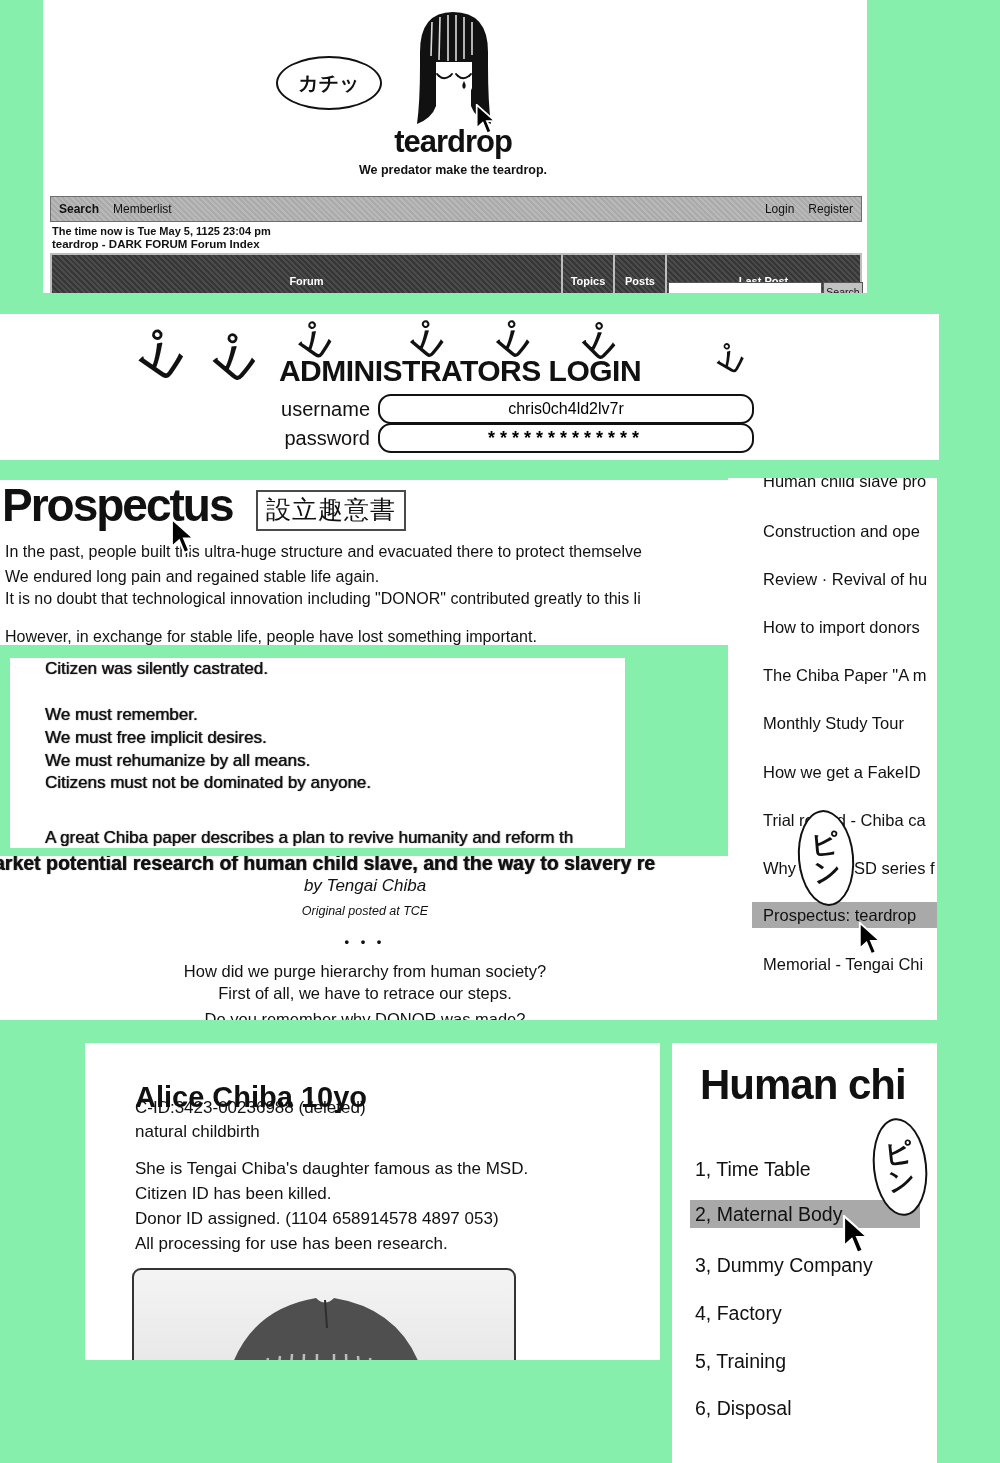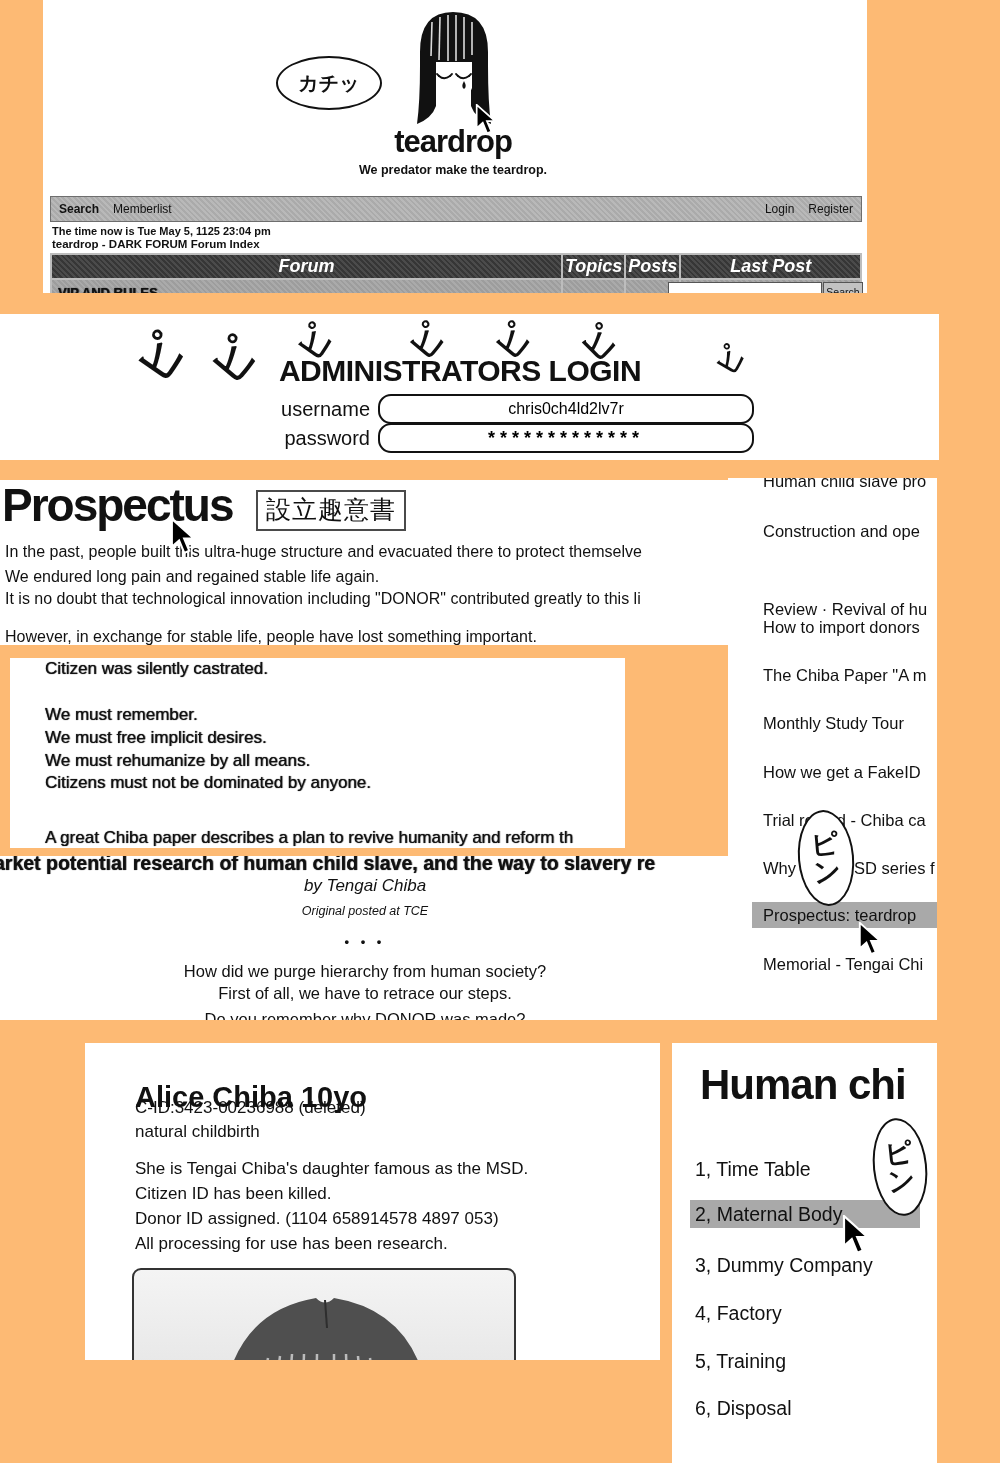--- a/index.html
+++ b/index.html
@@ -1,36 +1,36 @@
 <!DOCTYPE html>
 <html><head>
 <meta charset="utf-8">
 <style>
   html,body{margin:0;padding:0;background:#000;}
-  #stage{position:relative;width:1000px;height:1463px;background:#fdba74;overflow:hidden;
+  #stage{position:relative;width:1000px;height:1463px;background:#86efac;overflow:hidden;
          font-family:"Liberation Sans",sans-serif;color:#111;}
   .panel{position:absolute;background:#fff;overflow:hidden;}
   .abs{position:absolute;}
   .nowrap{white-space:nowrap;}
   .b{font-weight:bold;}
   .i{font-style:italic;}
   .center{text-align:center;}
   .glitch{text-shadow:0 0 1px rgba(0,0,0,.85), 1px 0 0 rgba(0,0,0,.3);}
   .cursor svg{display:block;}
   
   .menubar{background:#b5b5b5;border:1px solid #6e6e6e;display:flex;align-items:center;
            font-size:12px;padding:0 8px;box-sizing:border-box;
            background-image:repeating-linear-gradient(45deg,rgba(0,0,0,.06) 0 2px,rgba(255,255,255,.05) 2px 4px);}
   .menubar .spacer{flex:1;}
   .menubar span{margin-right:14px;}
   .menubar .right{margin-right:0;margin-left:14px;}
   table.forum{border-collapse:collapse;width:812px;border:2px solid #3a3a3a;}
-  table.forum th{background:#3d3d3d;color:#fff;font-size:18px;padding:1px 2px;
+  table.forum th{background:#3d3d3d;color:#fff;font-size:11px;padding:20px 2px;
                  border:2px solid #bdbdbd;
-                 background-image:repeating-linear-gradient(45deg,rgba(255,255,255,.07) 0 2px,rgba(0,0,0,.12) 2px 4px);font-style:italic;}
+                 background-image:repeating-linear-gradient(45deg,rgba(255,255,255,.07) 0 2px,rgba(0,0,0,.12) 2px 4px);}
   table.forum td{background:#a5a5a5;font-size:13px;border:2px solid #bdbdbd;height:22px;
                  background-image:repeating-linear-gradient(45deg,rgba(0,0,0,.05) 0 2px,rgba(255,255,255,.05) 2px 4px);}
   .srch-input{position:absolute;background:#fff;border:1px solid #555;height:16px;width:148px;}
   .srch-btn{position:absolute;background:#c2c2c2;border:1px solid #555;height:18px;width:38px;
             font-size:10.5px;text-align:center;line-height:18px;}
   
   .pi{position:absolute;font-weight:bold;color:#111;}
   .login-row{position:absolute;display:flex;align-items:center;}
   .login-label{font-size:20px;width:95px;text-align:right;margin-right:8px;}
   .login-input{border:2px solid #111;border-radius:13px;background:#fff;height:24px;width:368px;
@@ -175,21 +175,21 @@
     <div class="abs center" style="left:0;top:106px;width:730px;font-size:16.5px;">How did we purge hierarchy from human society?</div>
     <div class="abs center" style="left:0;top:128px;width:730px;font-size:16.5px;">First of all, we have to retrace our steps.</div>
     <div class="abs center" style="left:0;top:154px;width:730px;font-size:16.5px;">Do you remember why DONOR was made?</div>
   </div>
 
   <div class="panel" style="left:728px;top:478px;width:209px;height:542px;">
     <div class="hl" style="left:24px;top:424px;width:185px;height:26px;"></div>
 
     <div class="side-item" style="top:-6px;">Human child slave pro</div>
     <div class="side-item" style="top:44px;">Construction and ope</div>
-    <div class="side-item" style="top:92px;margin-top:30px;">Review · Revival of hu</div>
+    <div class="side-item" style="top:92px;">Review · Revival of hu</div>
     <div class="side-item" style="top:140px;">How to import donors</div>
     <div class="side-item" style="top:188px;">The Chiba Paper "A m</div>
     <div class="side-item" style="top:236px;">Monthly Study Tour</div>
     <div class="side-item" style="top:285px;">How we get a FakeID</div>
     <div class="side-item" style="top:333px;">Trial record - Chiba ca</div>
     <div class="side-item" style="top:381px;">
       <span>Why</span><span style="display:inline-block;width:58px;"></span><span>SD series f</span>
     </div>
     <div class="side-item" style="top:428px;">Prospectus: teardrop</div>
     <div class="side-item" style="top:477px;">Memorial - Tengai Chi</div>

